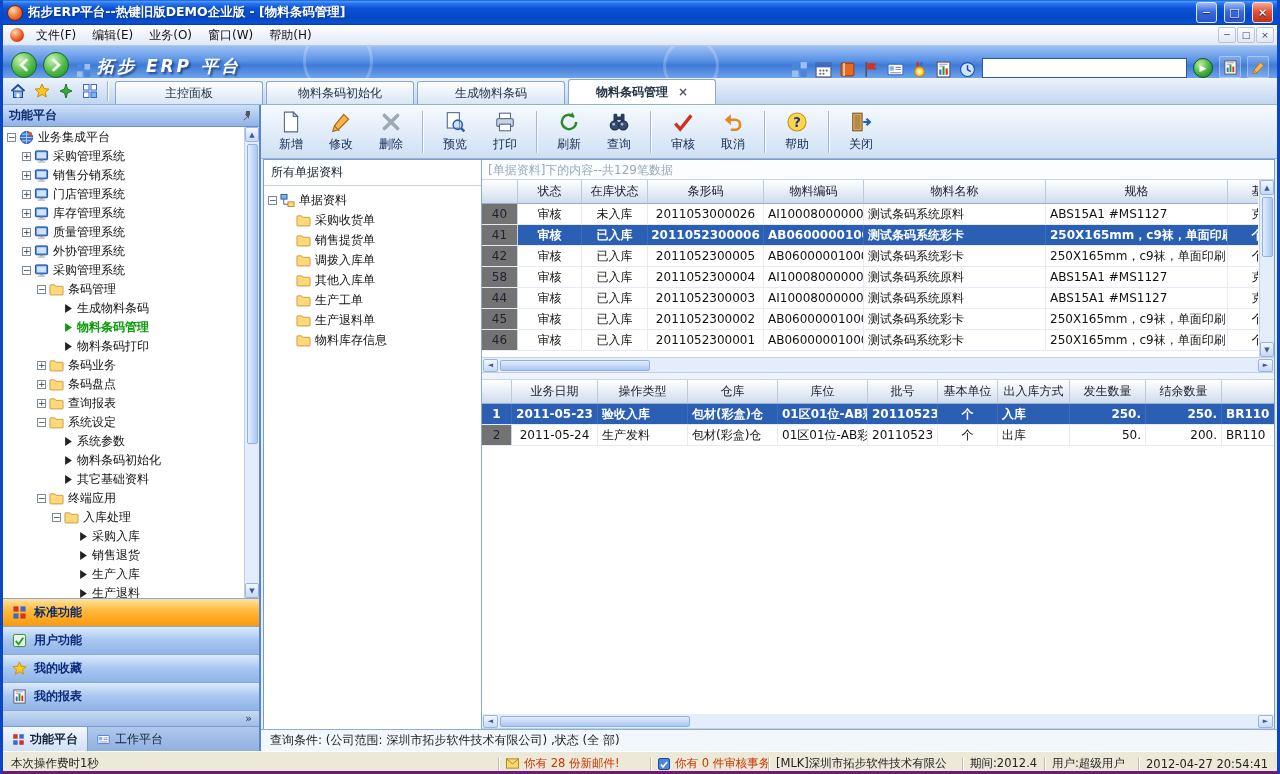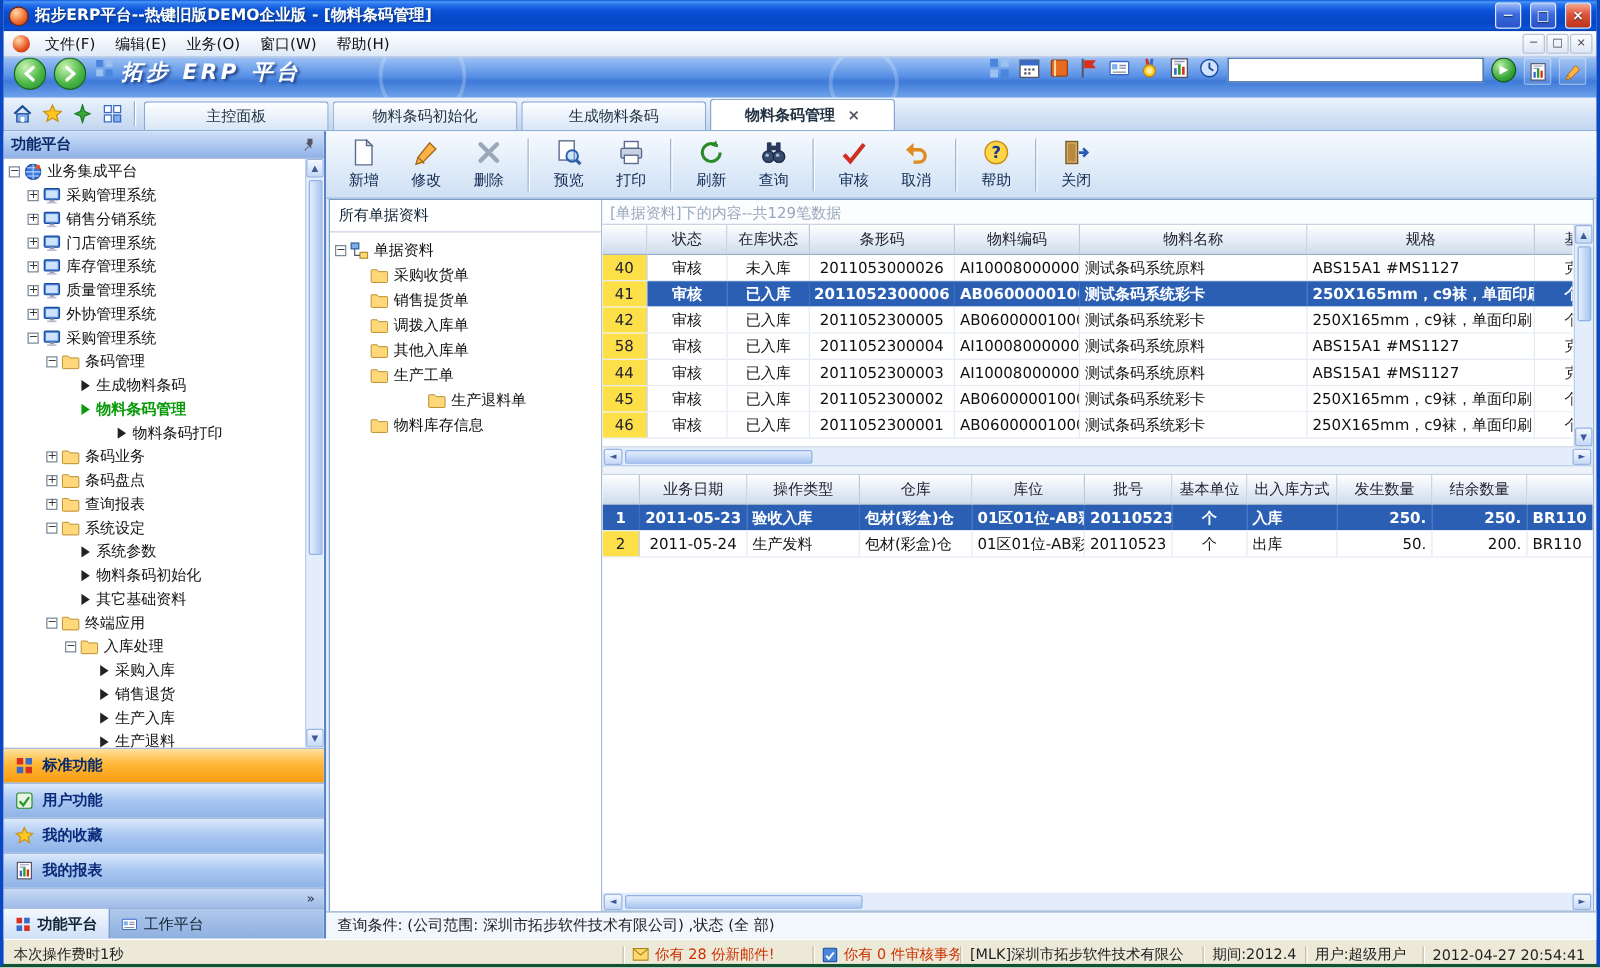--- a/index.html
+++ b/index.html
@@ -1,37 +1,37 @@
 <!DOCTYPE html>
 <html><head>
 <meta charset="utf-8">
 <style>
 *{box-sizing:border-box;margin:0;padding:0}
 html,body{width:1280px;height:774px;overflow:hidden;font-family:"DejaVu Sans","Liberation Sans",sans-serif;font-size:12px;}
-.win{width:1280px;height:774px;display:flex;flex-direction:column;border-left:3px solid #0b47c4;border-right:3px solid #0b47c4;border-bottom:3px solid #14532d;background:#d6e4f6}
+.win{width:1280px;height:774px;display:flex;flex-direction:column;border-left:3px solid #0b47c4;border-right:3px solid #0b47c4;border-bottom:3px solid #701a75;background:#d6e4f6}
 .ic{display:inline-flex;align-items:center;justify-content:center;flex:none}
 .ic svg{width:100%;height:100%;display:block}
 
 
 .titlebar{height:25px;flex:none;display:flex;align-items:center;gap:5px;padding:0 4px;
  background:linear-gradient(180deg,#0f5ae0 0%,#4a96f5 6%,#2a74ec 14%,#0a52d8 34%,#0646c4 72%,#0a52d8 92%,#063a9e 100%)}
 .appico{width:16px;height:16px;border-radius:50%;background:radial-gradient(circle at 35% 30%,#ffd9a8,#f07030 55%,#c03010);border:1px solid #802000;flex:none}
 .wtitle{flex:1;color:#fff;font-weight:bold;font-size:12.5px;text-shadow:1px 1px 1px #123a7a;white-space:nowrap;overflow:hidden}
 .wbtn{width:21px;height:21px;margin-left:2px;border:1px solid #dbe8ff;border-radius:3px;display:flex;align-items:center;justify-content:center;color:#fff;font-weight:bold;font-size:11px;background:linear-gradient(180deg,#9dbcf7,#3a6ae0 45%,#2a52c8);text-shadow:0 1px 1px #123}
 .wbtn.close{background:linear-gradient(180deg,#f5ab90,#e1523a 45%,#bb3318)}
 
 
 .menubar{height:21px;flex:none;display:flex;align-items:center;background:linear-gradient(#ffffff,#dfe9f7);border-bottom:1px solid #b8c8e0;padding:0 3px}
 .menuico{width:14px;height:14px;border-radius:50%;background:radial-gradient(circle at 35% 30%,#ffd9a8,#e85020 60%,#b02808);margin:0 4px;flex:none}
 .menu-item{padding:1px 8px;color:#111;white-space:nowrap}
 .mdi{margin-left:auto;display:flex;gap:1px}
 .mdi .mbtn{width:18px;height:16px;display:flex;align-items:center;justify-content:center;color:#445;font-size:9px;border:1px solid #b8c4d8;background:linear-gradient(#fcfdff,#e0e8f4);border-radius:2px}
 
 
-.bigbar{height:32px;flex:none;position:relative;display:flex;align-items:flex-start;gap:6px;padding:0 8px;overflow:hidden;
+.bigbar{height:32px;flex:none;position:relative;display:flex;align-items:flex-end;gap:6px;padding:0 8px;overflow:hidden;
  background:linear-gradient(180deg,#9cc0f4 0%,#5b93e6 45%,#3f7ad8 60%,#6ea2ea 100%)}
 .swirl{position:absolute;border:3px solid rgba(255,255,255,.22);border-radius:50%;pointer-events:none}
 .navbtn{width:26px;height:26px;border-radius:50%;border:1px solid #176a1f;flex:none;display:flex;align-items:center;justify-content:center;background:radial-gradient(circle at 35% 28%,#c8f4b0,#4db848 55%,#1f8a28)}
 .brand{color:#fff;font-weight:bold;font-style:italic;font-size:17px;letter-spacing:3px;text-shadow:2px 2px 2px #27488f;white-space:nowrap}
 .bigspacer{flex:1}
 .bigicons{display:flex;gap:7px;align-items:center}
 .searchbox{width:205px;height:20px;border:1px solid #2a5a9a;background:#fff;padding:0 4px;font-size:12px;outline:none}
 .gobtn{width:20px;height:20px;border-radius:50%;background:radial-gradient(circle at 35% 30%,#b8f0a0,#3aa83a 60%,#1a7a22);border:1px solid #145a18;color:#fff;font-size:9px;display:flex;align-items:center;justify-content:center}
 .sbtn{width:22px;height:22px;display:flex;align-items:center;justify-content:center;border:1px solid rgba(255,255,255,.35);border-radius:2px;background:rgba(255,255,255,.12)}
 
@@ -90,21 +90,21 @@
 .hsb .track{flex:1}
 .t2area{flex:1;min-height:0;background:#fff;margin-top:6px;border-top:1px solid #c8d4e4;overflow:hidden;position:relative}
 .querybar{height:22px;flex:none;line-height:21px;padding:0 9px;background:#f2f7fd;border-top:1px solid #90aed0;color:#222;white-space:nowrap;overflow:hidden}
 
 
 .g-head{display:flex;height:24px;white-space:nowrap}
 .g-hc{flex:none;display:flex;align-items:center;justify-content:center;color:#223;font-size:12px;overflow:hidden;white-space:nowrap;
  background:linear-gradient(#ffffff,#e4ecf6 55%,#cfdced);border-right:1px solid #bccadc;border-bottom:1px solid #9ab0c8}
 .g-row{display:flex;height:21px;border-bottom:1px solid #e4ebf4;white-space:nowrap;background:#fff}
 .g-c{flex:none;display:flex;align-items:center;padding:0 4px;border-right:1px solid #e4ebf4;overflow:hidden;white-space:nowrap;color:#111}
-.g-c.num{background:#fde047;justify-content:center;border-right:1px solid #c8d4e4;color:#223}
+.g-c.num{background:#737373;justify-content:center;border-right:1px solid #c8d4e4;color:#223}
 .al{justify-content:flex-start}.ac{justify-content:center}.ar{justify-content:flex-end}
 #t1 .g-row.sel .g-c:not(.num){background:#2a5fb4;color:#fff;font-weight:bold;border-right-color:#3a6fc0}
 #t2 .g-row.sel .g-c{background:#2a5fb4;color:#fff;font-weight:bold;border-right-color:#3a6fc0}
 #t2 .g-row.sel .g-c.num{background:#2a5fb4}
 
 
 .statusbar{height:20px;flex:none;display:flex;align-items:flex-end;background:#ece9d8;border-top:1px solid #fff;font-size:11.5px;color:#222;padding:0 2px}
 .sseg{display:flex;align-items:center;gap:5px;padding:0 6px;white-space:nowrap;overflow:hidden}
 .sseg.grow{flex:1}
 .ssep{width:1px;height:14px;border-left:1px solid #c4c0a8;border-right:1px solid #fff;flex:none}
@@ -434,21 +434,21 @@
             </div>
             <div class="trow sel" style="padding-left: 49px;">
               <span class="expsp"></span>
               <span class="ic" style="width: 9px; height: 9px;">
                 <svg viewBox="0 0 8 8">
                   <path d="M1 0l6 4-6 4z" fill="#0a9a0a"></path>
                 </svg>
               </span>
               <span class="tlabel">物料条码管理</span>
             </div>
-            <div class="trow" style="padding-left: 78px;">
+            <div class="trow" style="padding-left: 49px;">
               <span class="expsp"></span>
               <span class="ic" style="width: 9px; height: 9px;">
                 <svg viewBox="0 0 8 8">
                   <path d="M1 0l6 4-6 4z" fill="#222"></path>
                 </svg>
               </span>
               <span class="tlabel">物料条码打印</span>
             </div>
             <div class="trow" style="padding-left: 34px;">
               <span class="exp">+</span>
@@ -811,21 +811,21 @@
               </div>
               <div class="trow" style="padding-left: 20px;">
                 <span class="expsp"></span>
                 <span class="ic" style="width: 15px; height: 15px;">
                   <svg viewBox="0 0 16 14">
                     <path d="M1 4 1 2.6Q1 2 1.6 2H6l1.3 1.6H14.4Q15 3.6 15 4.2V12q0 .8-.8.8H1.8Q1 12.8 1 12z" fill="#ffd87a" stroke="#b8892a" stroke-width=".8"></path>
                   </svg>
                 </span>
                 <span class="tlabel">生产工单</span>
               </div>
-              <div class="trow" style="padding-left: 20px; margin-left: 46px;">
+              <div class="trow" style="padding-left: 20px;">
                 <span class="expsp"></span>
                 <span class="ic" style="width: 15px; height: 15px;">
                   <svg viewBox="0 0 16 14">
                     <path d="M1 4 1 2.6Q1 2 1.6 2H6l1.3 1.6H14.4Q15 3.6 15 4.2V12q0 .8-.8.8H1.8Q1 12.8 1 12z" fill="#ffd87a" stroke="#b8892a" stroke-width=".8"></path>
                   </svg>
                 </span>
                 <span class="tlabel">生产退料单</span>
               </div>
               <div class="trow" style="padding-left: 20px;">
                 <span class="expsp"></span>

